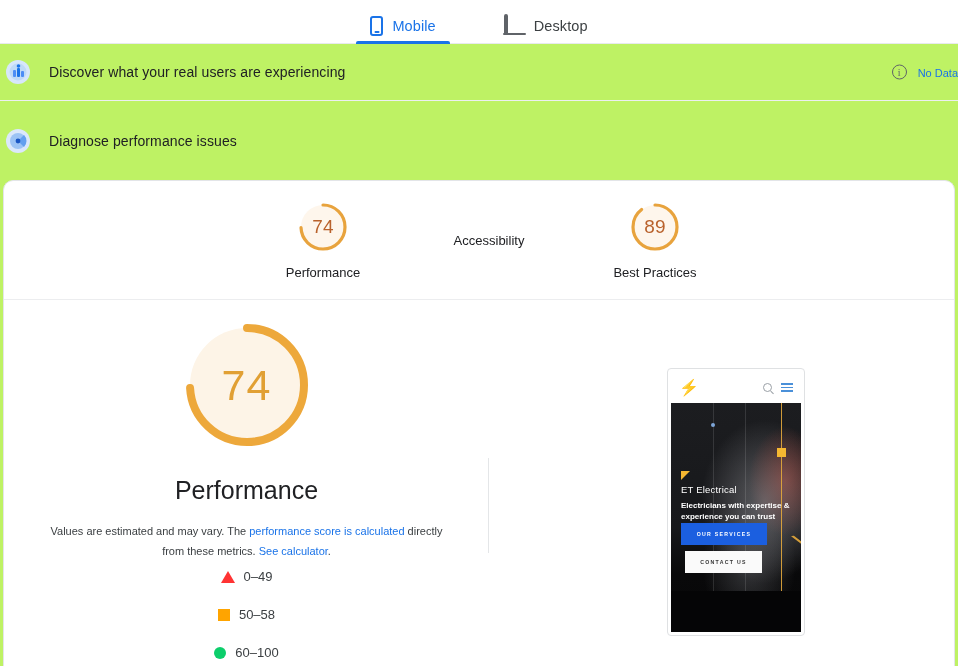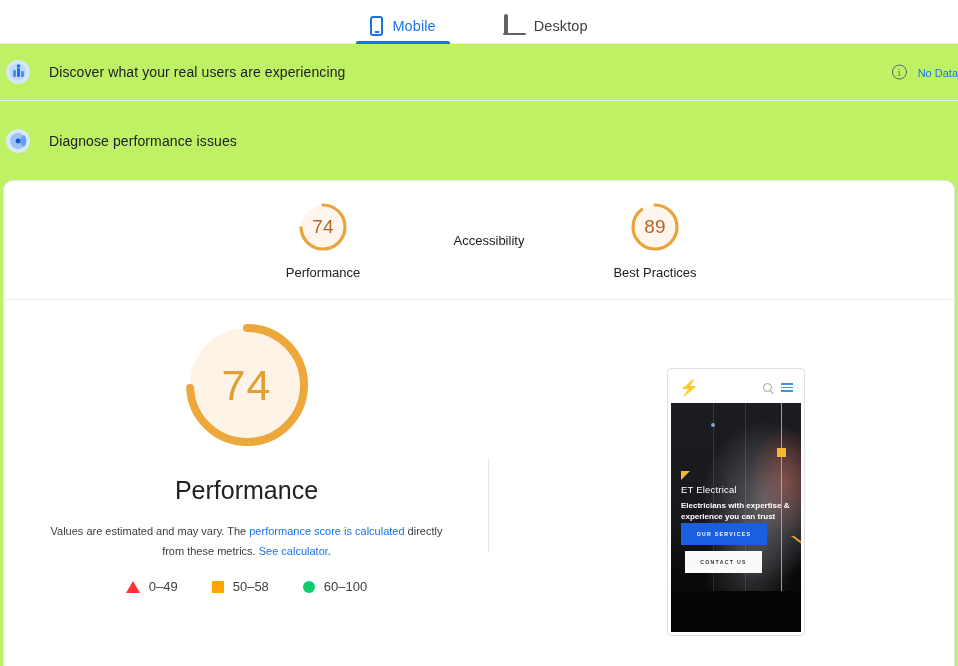--- a/index.html
+++ b/index.html
@@ -103,22 +103,22 @@
     position:absolute; inset:0; display:flex; align-items:center; justify-content:center;
     font-size:43px; color:#e1a034; letter-spacing:1px;
   }
   .perf-title { margin-top:21px; font-size:25px; color:#202124; font-weight:400; }
   .perf-desc {
     margin-top:16px; width:400px; text-align:center;
     font-size:11px; line-height:20px; color:#3c4043;
   }
   .perf-desc a { color:#1a73e8; text-decoration:none; cursor:pointer; }
   .legend {
-    margin-top:18px; display:flex; align-items:center; gap:34px;
-    font-size:13px; color:#3c4043;
+    margin-top:8px; display:flex; align-items:center; gap:23px;
+    font-size:13px; color:#3c4043;flex-direction:column;
   }
   .legend .li { display:flex; align-items:center; gap:9px; }
   .tri {
     width:0;height:0;border-left:7px solid transparent;border-right:7px solid transparent;
     border-bottom:12px solid #f33; flex:0 0 auto;
   }
   .sq { width:12px;height:12px;background:#ffa400; flex:0 0 auto; }
   .cir { width:12px;height:12px;border-radius:50%;background:#0cce6b; flex:0 0 auto; }
 
   .vdivider {

